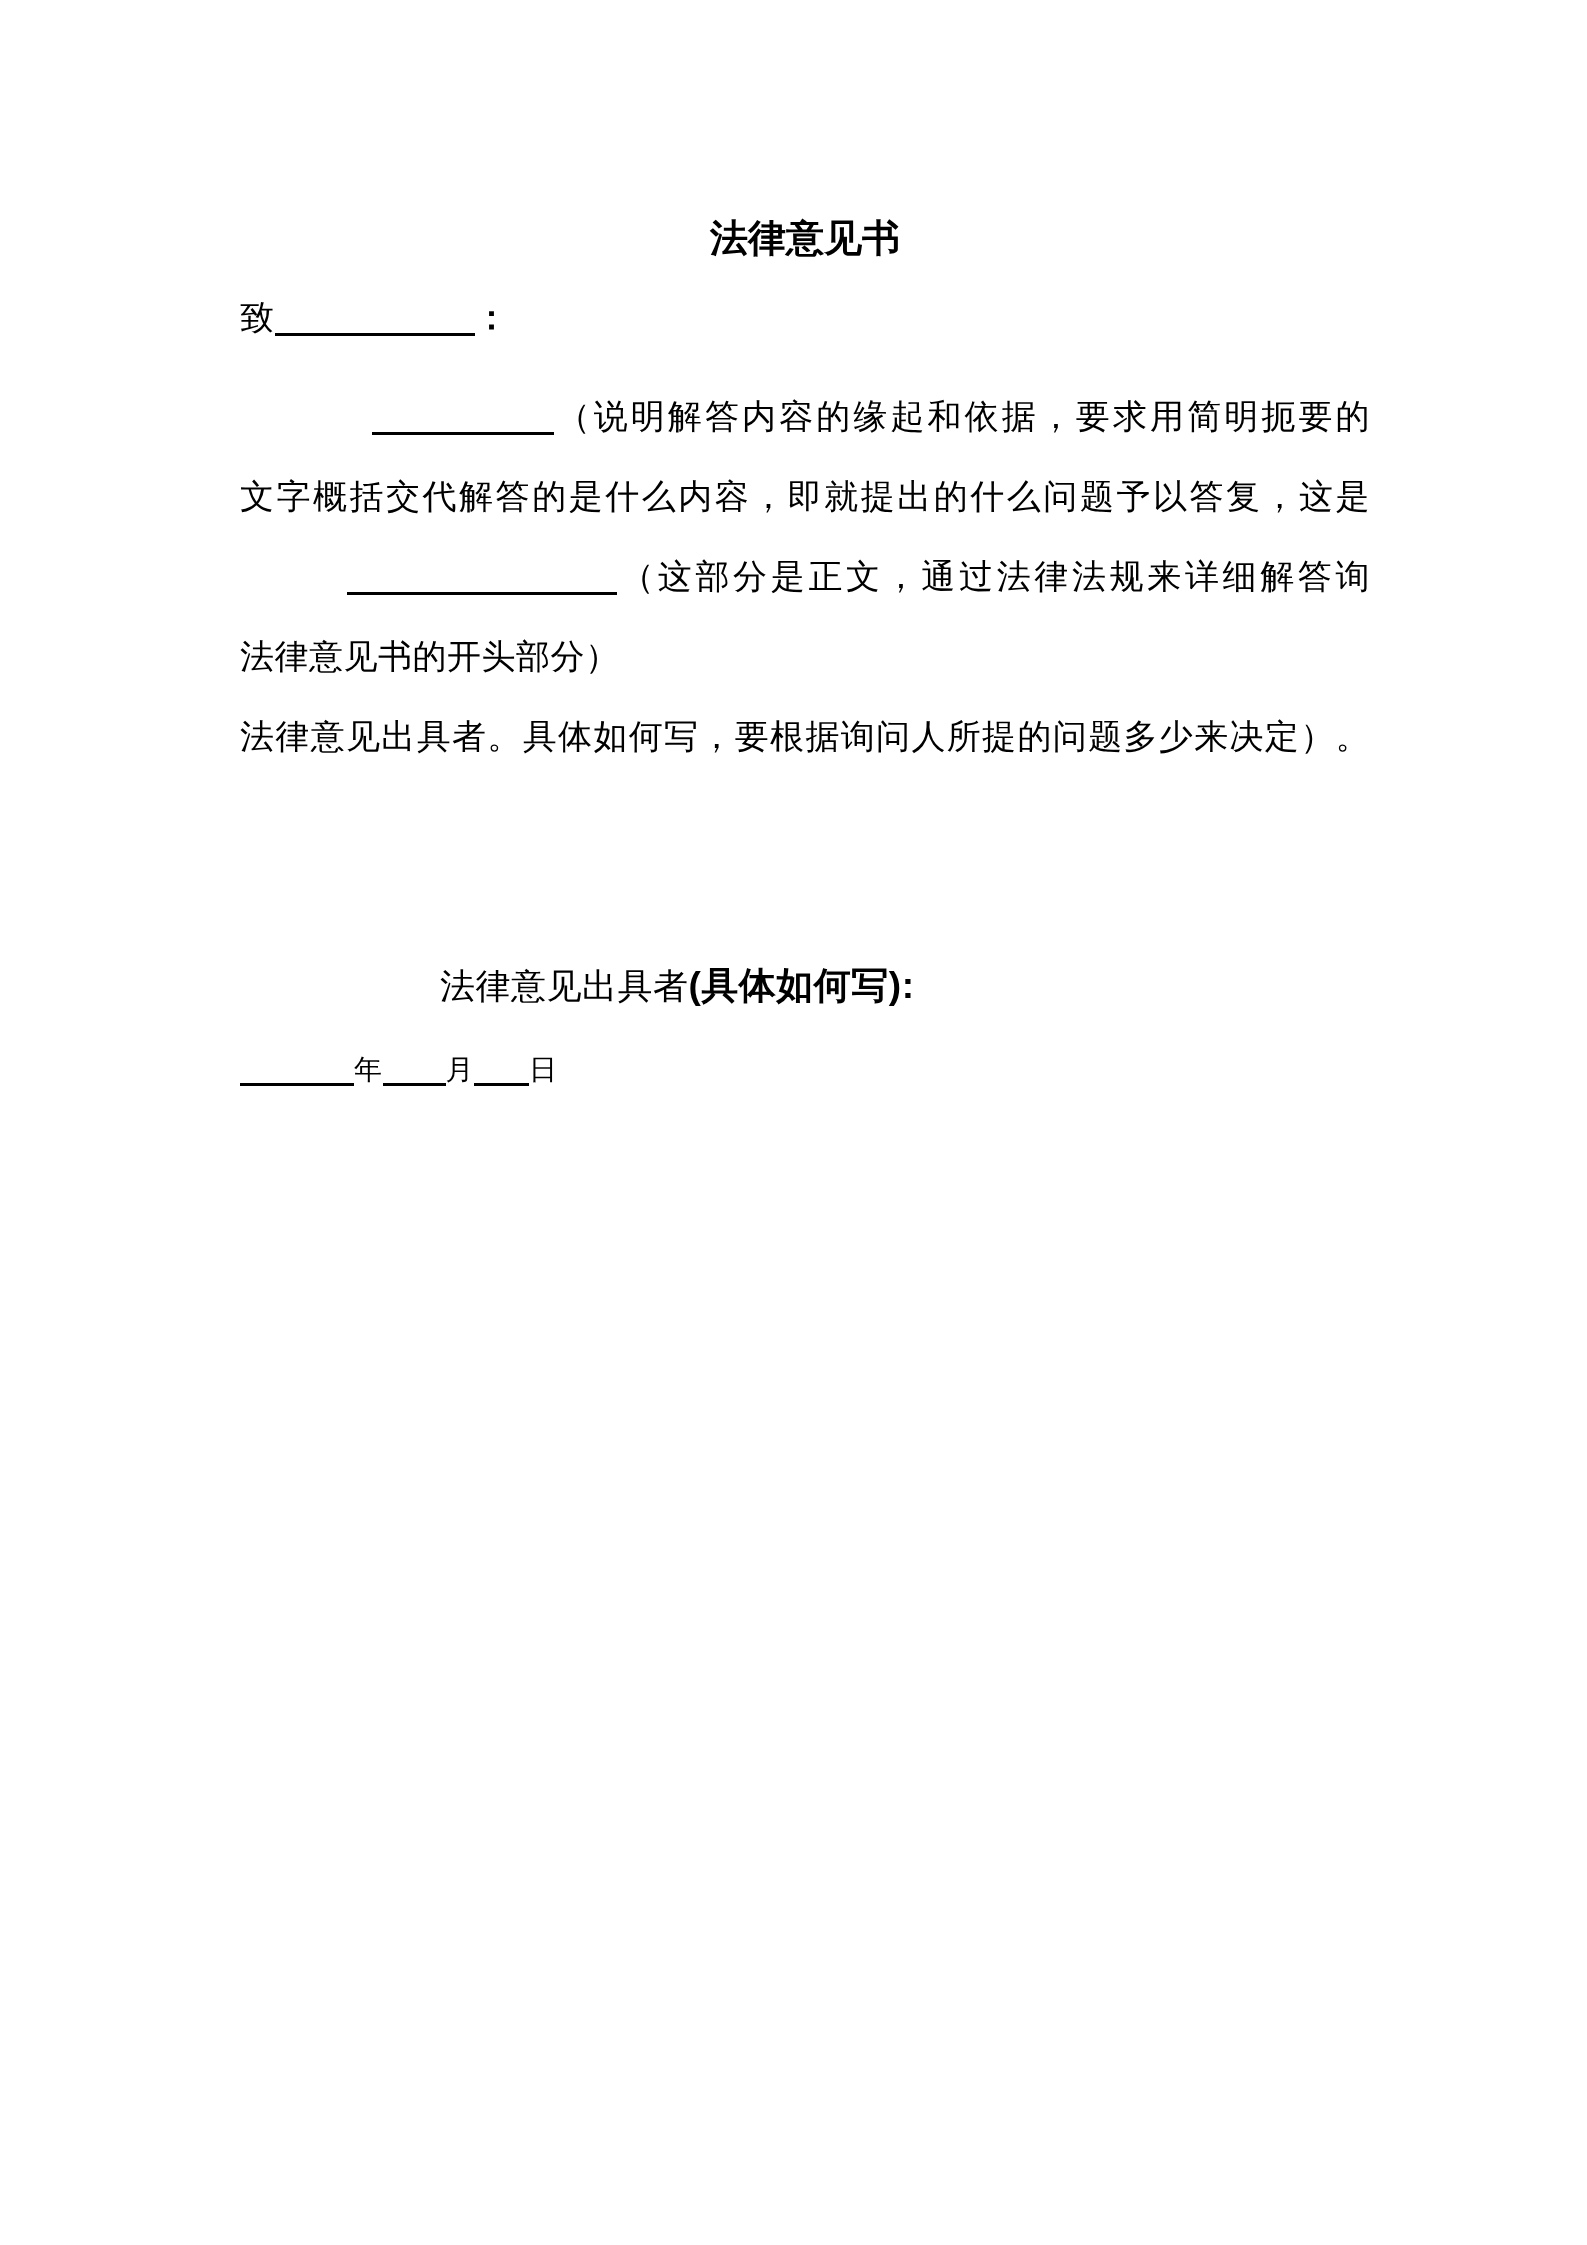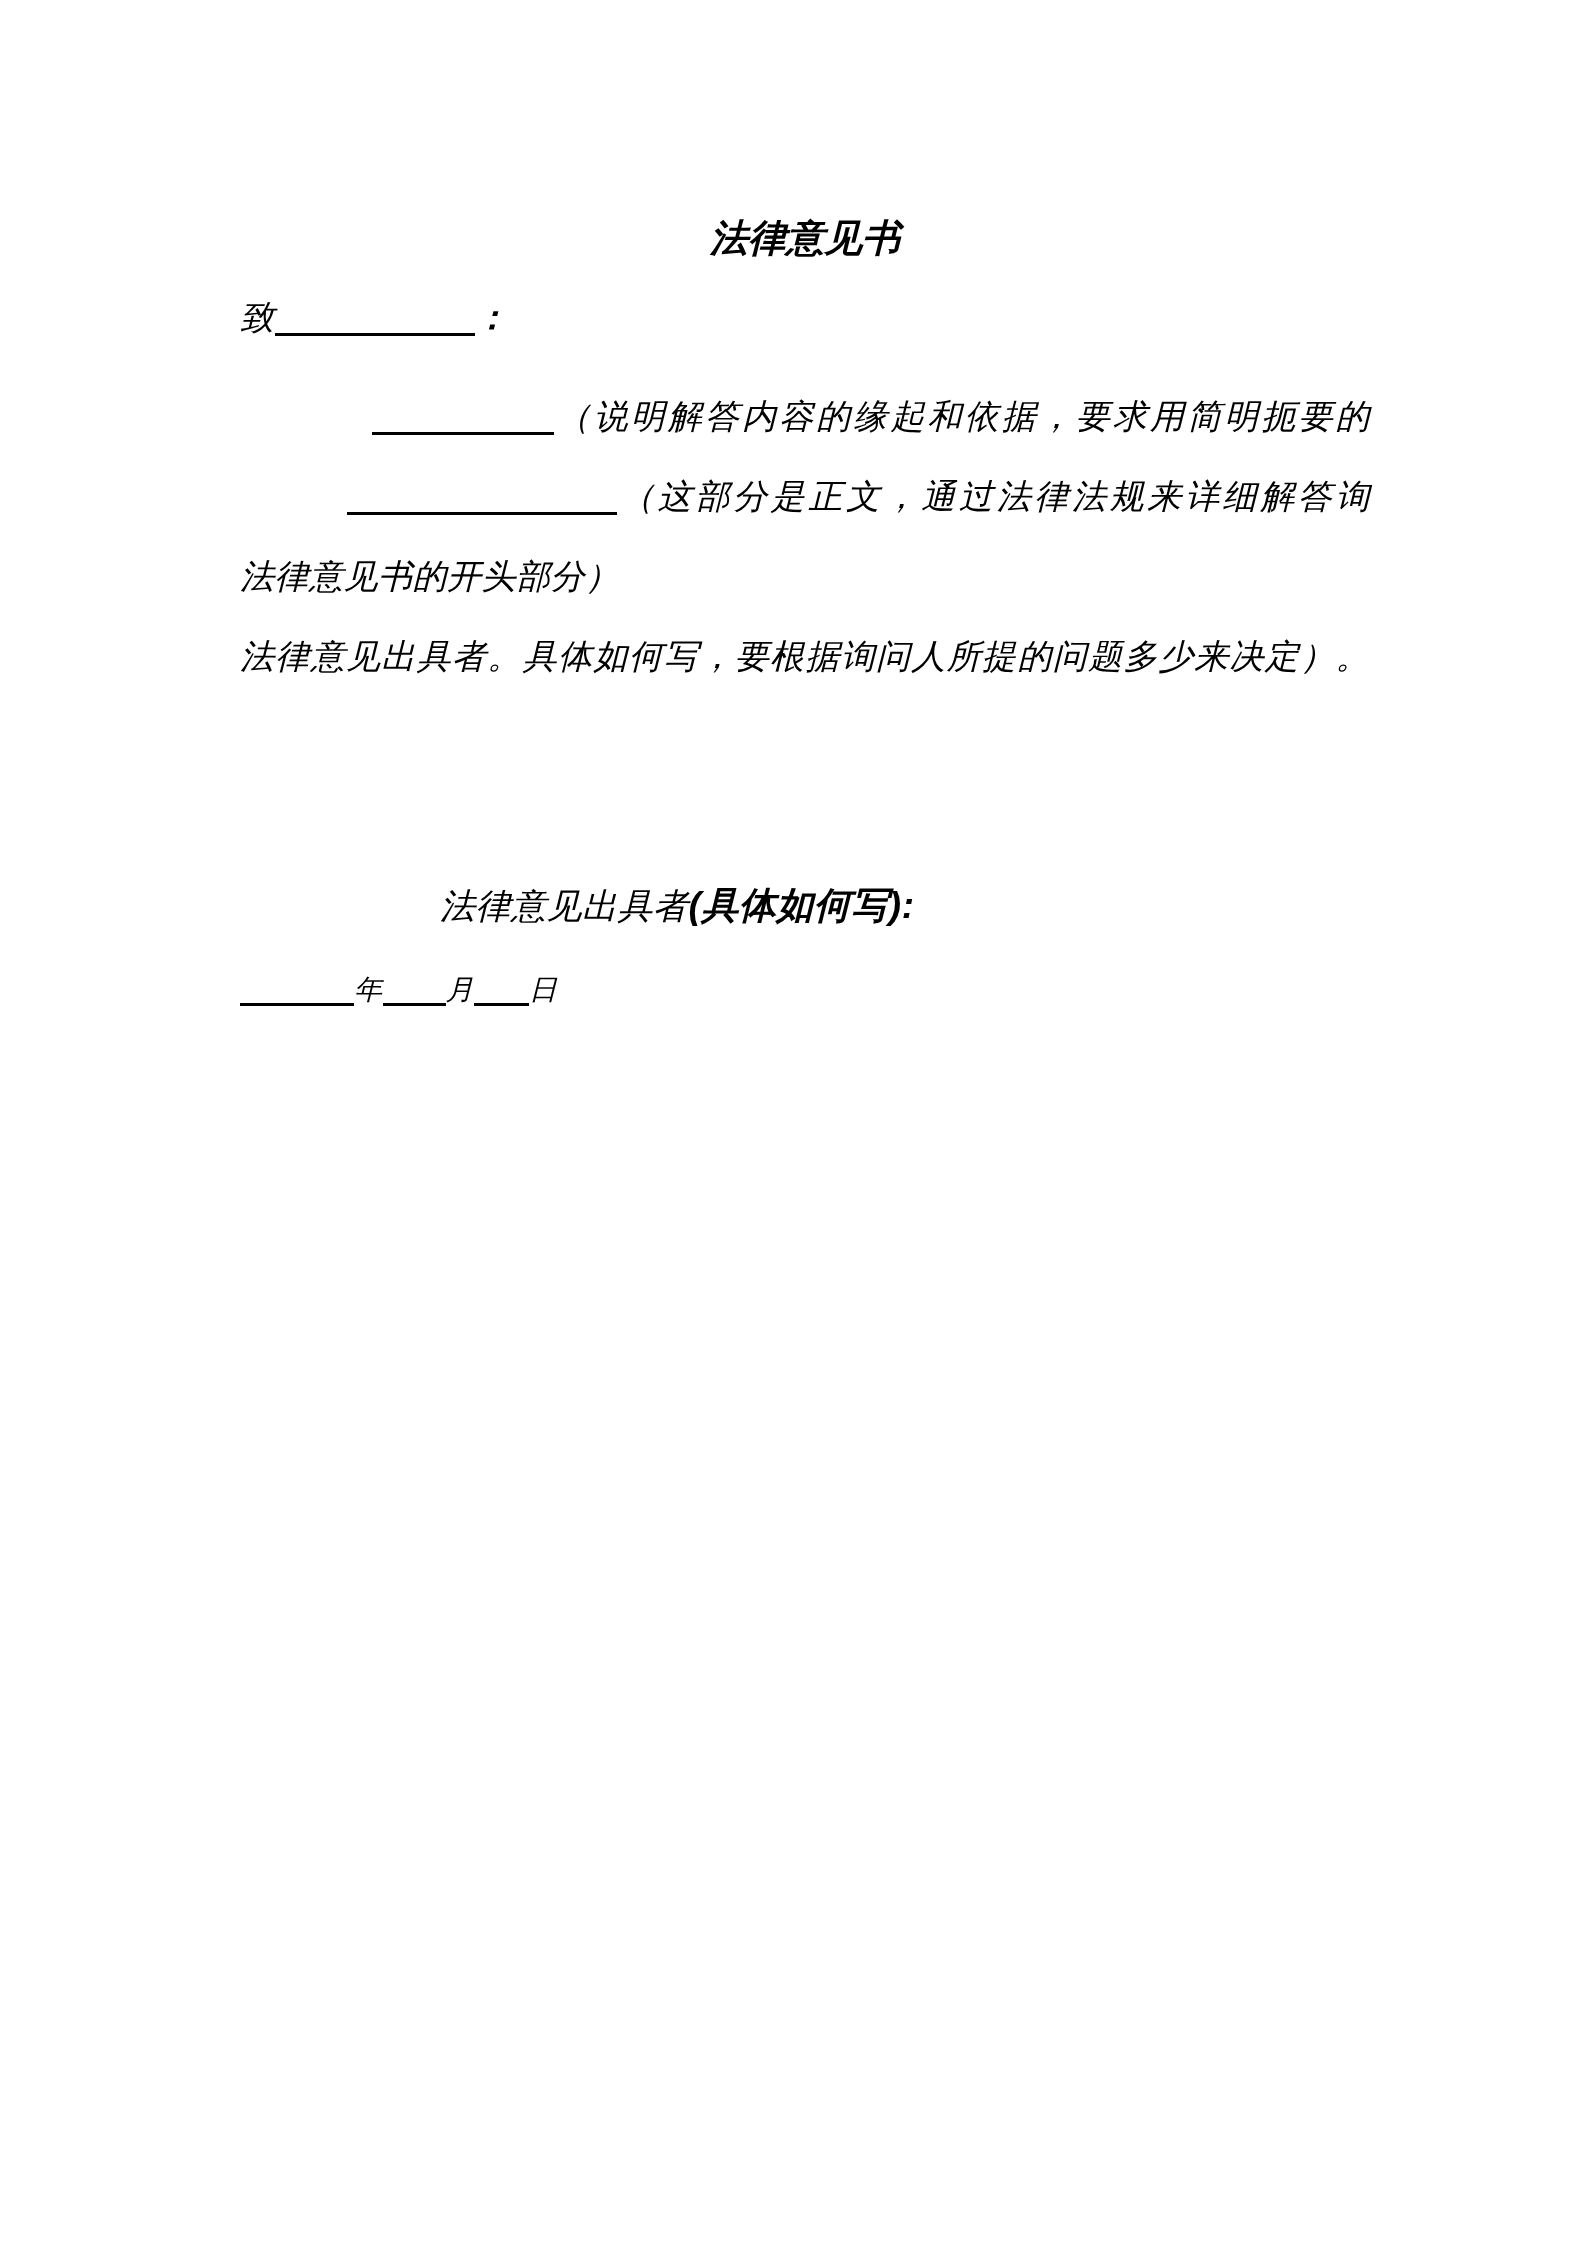--- a/index.html
+++ b/index.html
@@ -4,21 +4,20 @@
 <style>
   html, body { margin: 0; padding: 0; background: #ffffff; }
   .page {
     position: relative;
     width: 1587px;
     height: 2245px;
     background: #ffffff;
     color: #000000;
     font-family: "Liberation Serif", "DejaVu Serif", serif;
     overflow: hidden;
-    font-style: italic;
   }
   .content {
     padding: 198px 217px 0 240px; 
   }
   .line {
     height: 80px;
     line-height: 80px;
     font-size: 34px;
     letter-spacing: 0.5px;
   }
@@ -78,20 +77,21 @@
 
     <div class="title-line">法律意见书</div>
 
     <div class="line">
       <span>致</span><span class="blank w-sal"></span><span class="sal-colon">：</span>
     </div>
 
     <div class="line just extra-gap">
       <span class="lead lead-p1"></span><span class="blank w-p1"></span><span>（说明解答内容的缘起和依据，要求用简明扼要的</span>
     </div>
+    <div class="line just">文字概括交代解答的是什么内容，即就提出的什么问题予以答复，这是</div>
     <div class="line just">
       <span class="lead lead-p2"></span><span class="blank w-p2"></span><span>（这部分是正文，通过法律法规来详细解答询</span>
     </div>
 
     <div class="line">法律意见书的开头部分）</div>
     <div class="line just">法律意见出具者。具体如何写，要根据询问人所提的问题多少来决定）。</div>
 
 
     <div class="spacer"></div>
 

